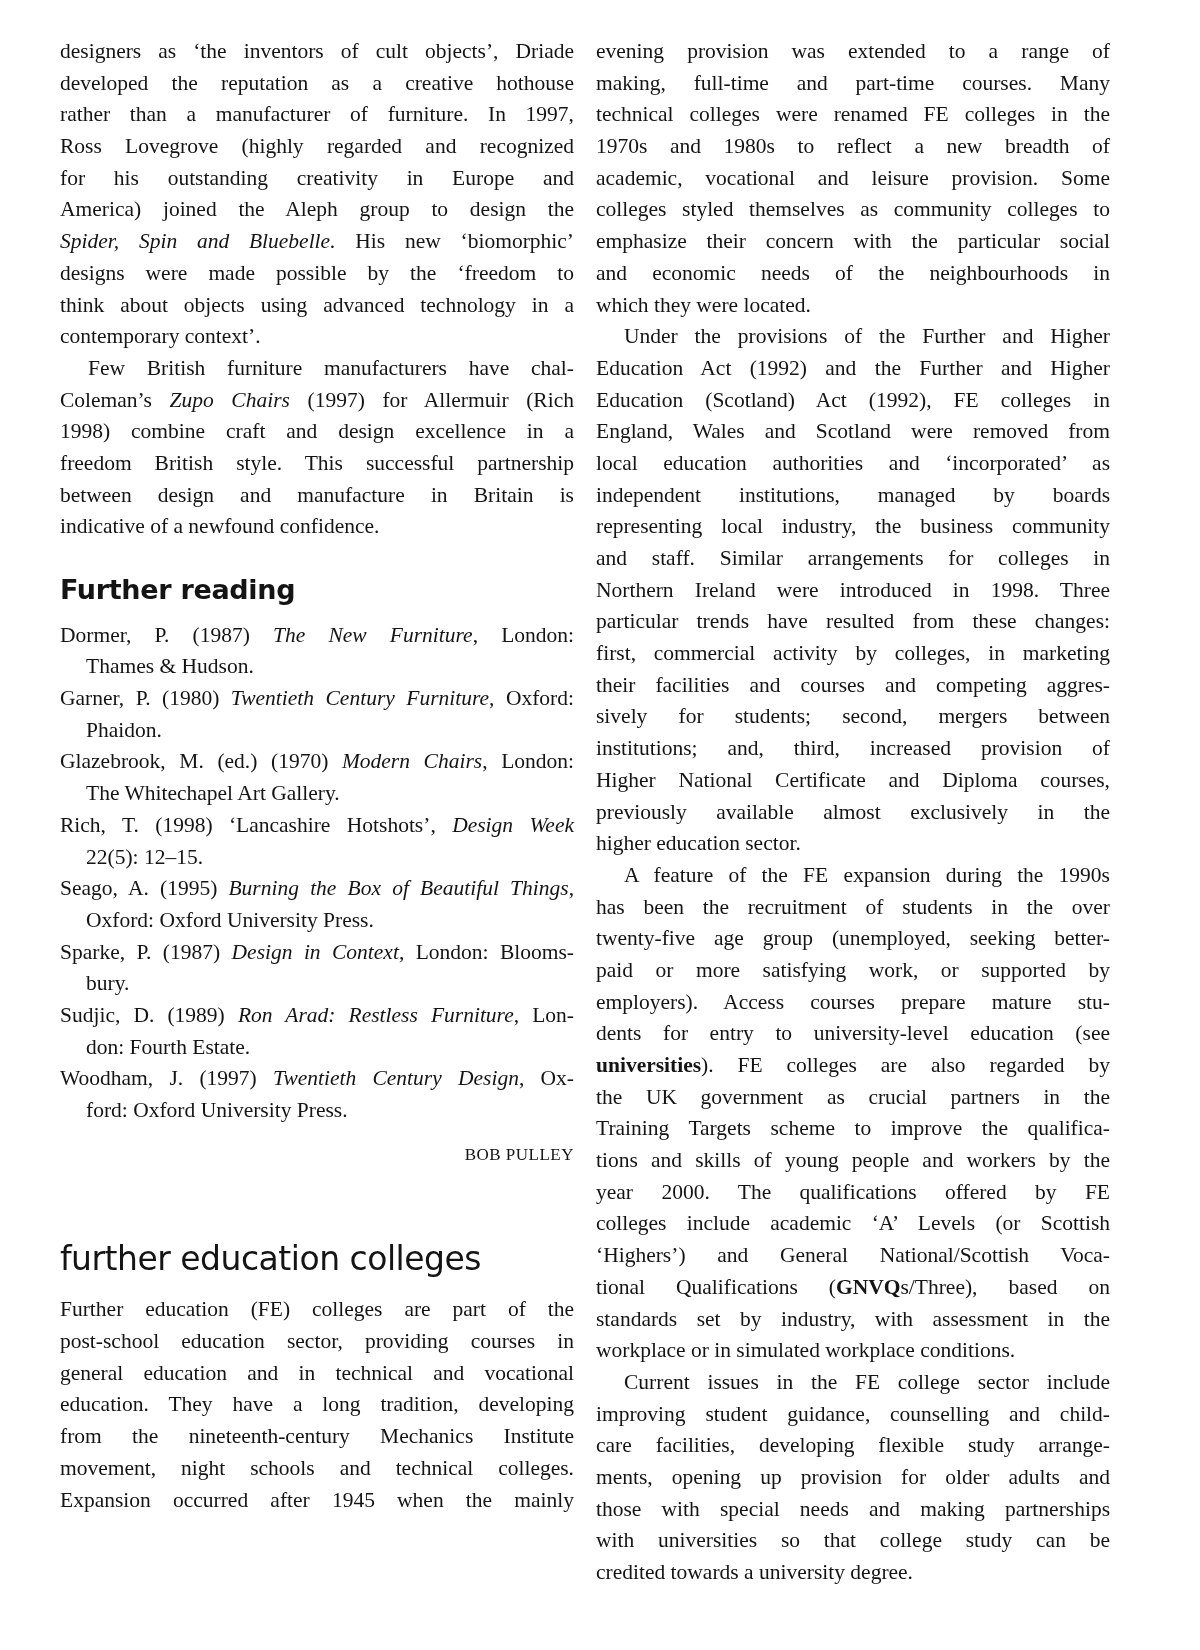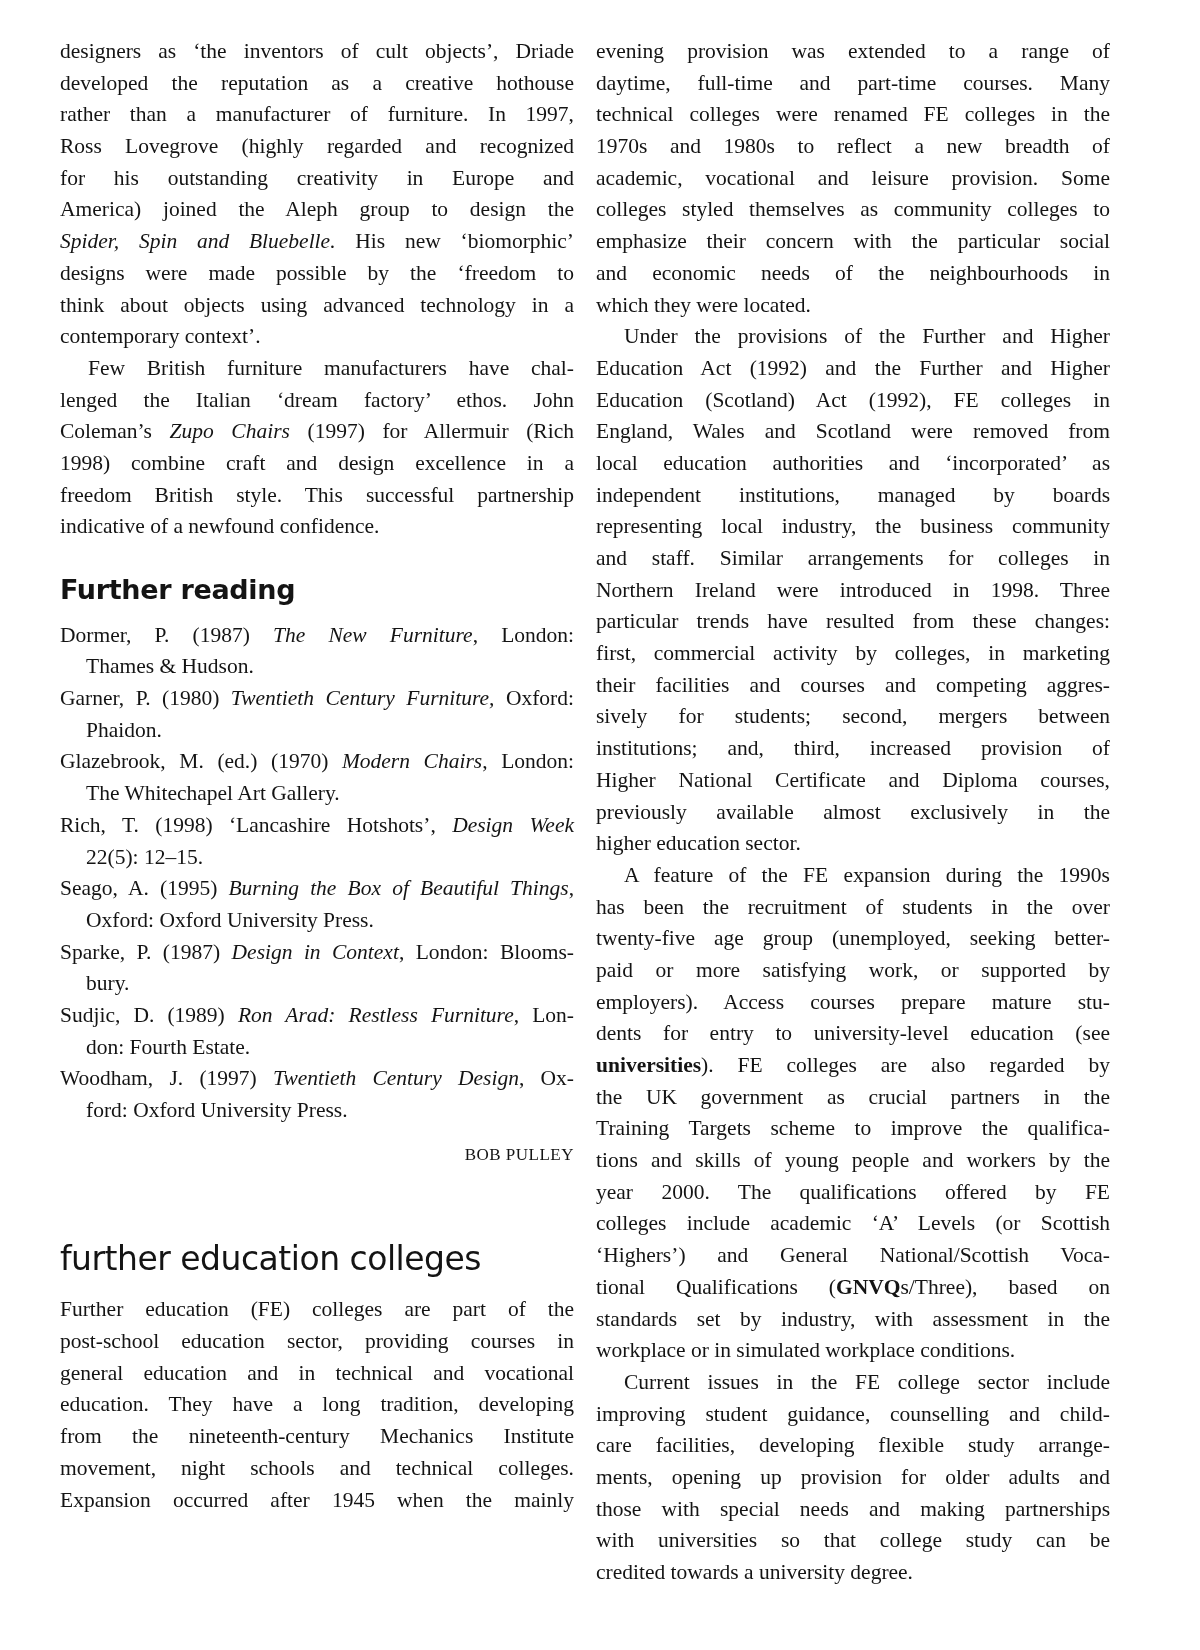--- a/index.html
+++ b/index.html
@@ -32,24 +32,24 @@
     <span class="line">Ross Lovegrove (highly regarded and recognized</span>
     <span class="line">for his outstanding creativity in Europe and</span>
     <span class="line">America) joined the Aleph group to design the</span>
     <span class="line"><i>Spider, Spin and Bluebelle.</i><span> His new ‘biomorphic’</span></span>
     <span class="line">designs were made possible by the ‘freedom to</span>
     <span class="line">think about objects using advanced technology in a</span>
     <span class="line last">contemporary context’.</span>
   </div>
   <div>
     <span class="line indent">Few British furniture manufacturers have chal-</span>
-    <span class="line">lenged the Italian ‘dream factory’ ethos. John</span>
     <span class="line"><span>Coleman’s </span><i>Zupo Chairs</i><span> (1997) for Allermuir (Rich</span></span>
     <span class="line">1998) combine craft and design excellence in a</span>
     <span class="line">freedom British style. This successful partnership</span>
+    <span class="line">between design and manufacture in Britain is</span>
     <span class="line last">indicative of a newfound confidence.</span>
   </div>
 
   <span class="sub-head">Further reading</span>
 
   <div id="fr-list">
       <div>
         <span class="line"><span>Dormer, P. (1987) </span><i>The New Furniture</i><span>, London:</span></span>
         <span class="line last hang">Thames &amp; Hudson.</span>
       </div>
@@ -95,21 +95,21 @@
     <span class="line">education. They have a long tradition, developing</span>
     <span class="line">from the nineteenth-century Mechanics Institute</span>
     <span class="line">movement, night schools and technical colleges.</span>
     <span class="line">Expansion occurred after 1945 when the mainly</span>
   </div>
 </div>
 
 <div class="col col-right">
   <div id="rp1">
       <span class="line">evening provision was extended to a range of</span>
-      <span class="line">daytime, full-time and part-time courses. Many</span>
+      <span class="line">making, full-time and part-time courses. Many</span>
       <span class="line">technical colleges were renamed FE colleges in the</span>
       <span class="line">1970s and 1980s to reflect a new breadth of</span>
       <span class="line">academic, vocational and leisure provision. Some</span>
       <span class="line">colleges styled themselves as community colleges to</span>
       <span class="line">emphasize their concern with the particular social</span>
       <span class="line">and economic needs of the neighbourhoods in</span>
       <span class="line last">which they were located.</span>
     </div>
   <div id="rp2">
       <span class="line indent">Under the provisions of the Further and Higher</span>

